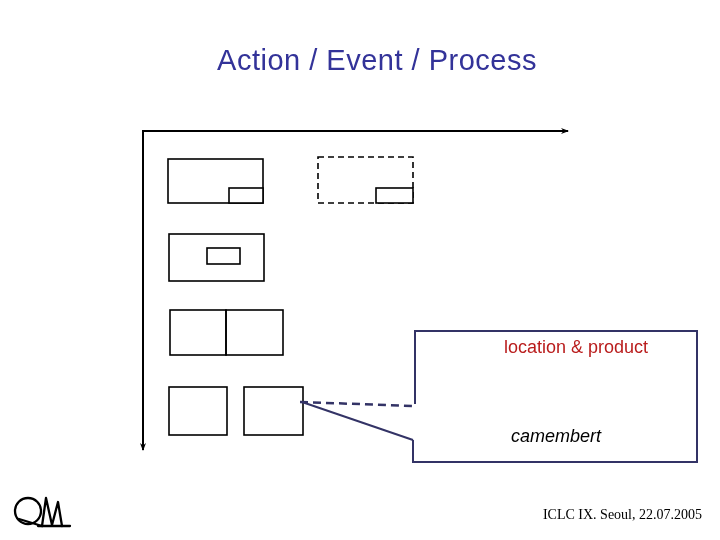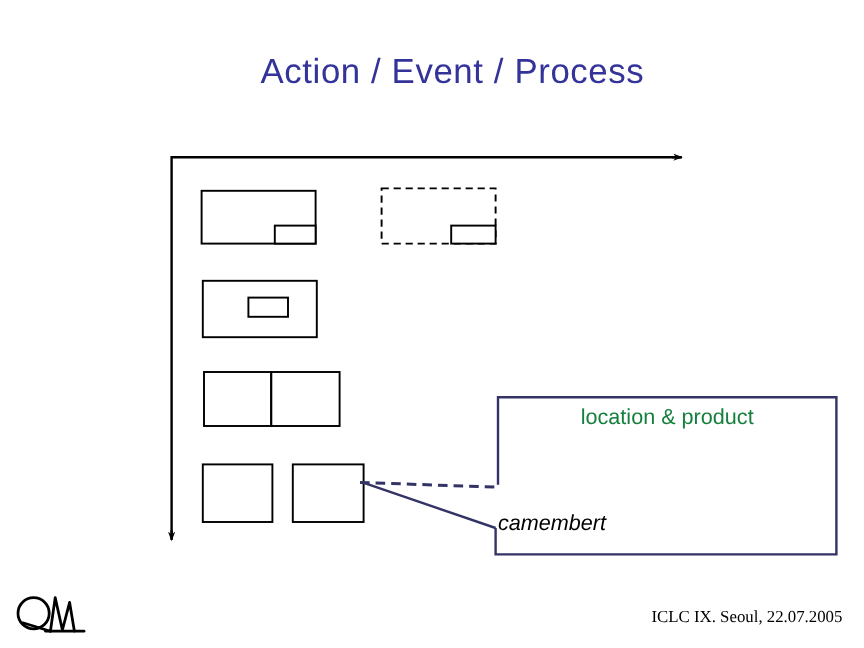--- a/index.html
+++ b/index.html
@@ -32,29 +32,30 @@
     top: 0;
     left: 0;
   }
   .callout-top-label {
     position: absolute;
     left: 415px;
     top: 337px;
     width: 282px;
     text-align: center;
     font-size: 18px;
-    color: #15803d;
+    color: #b91c1c;
     white-space: nowrap;
+    padding-left: 20px;
   }
   .callout-bottom-label {
     position: absolute;
     left: 415px;
     top: 426px;
     width: 282px;
-    text-align: left;
+    text-align: center;
     font-size: 18px;
     font-style: italic;
     color: #000000;
     white-space: nowrap;
   }
   .footer-text {
     position: absolute;
     top: 507px;
     right: 18px;
     font-size: 14px;

